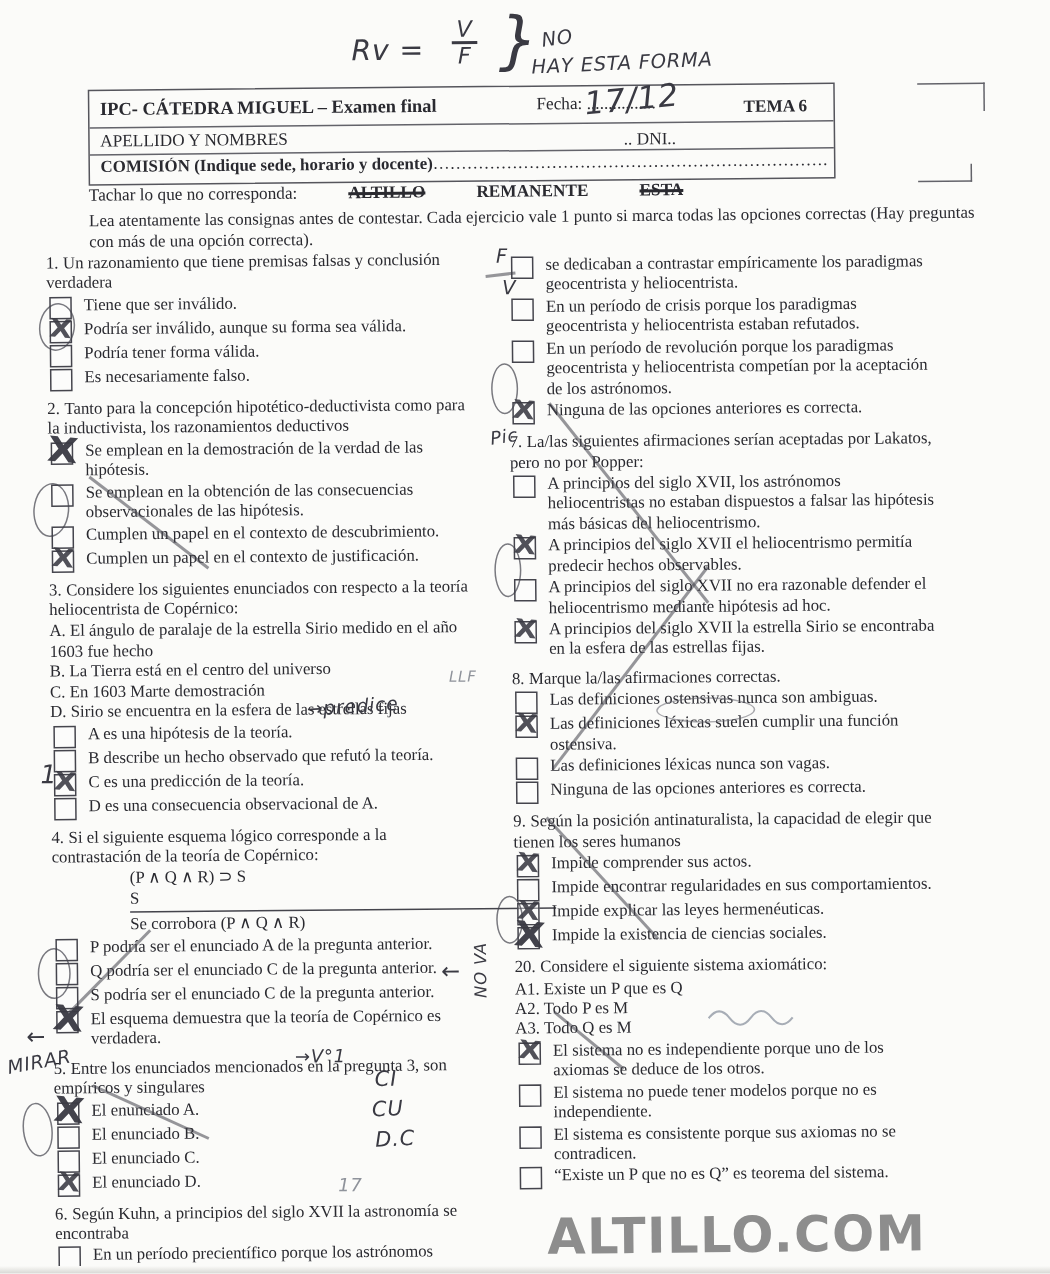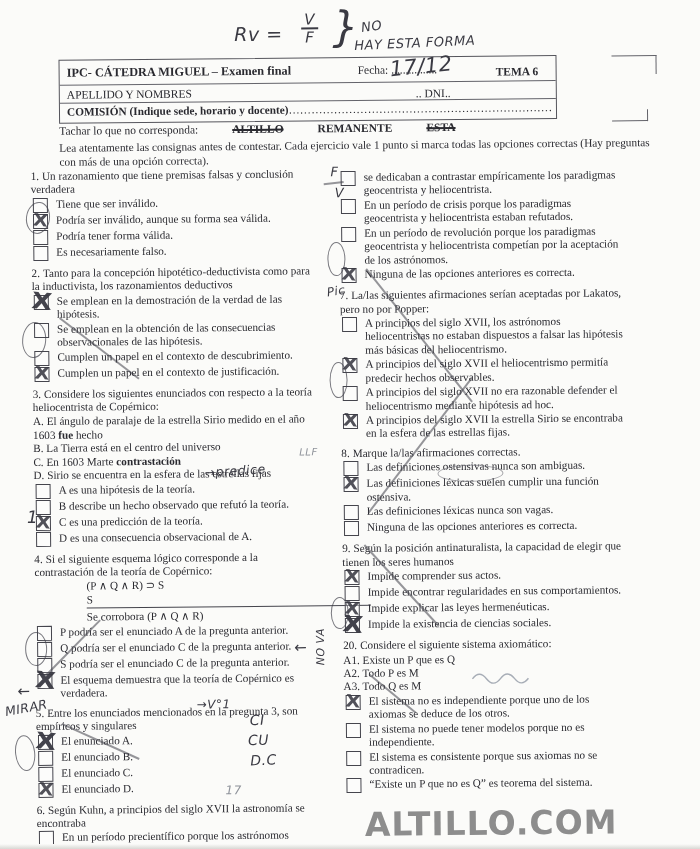--- a/index.html
+++ b/index.html
@@ -33,21 +33,21 @@
   #col-right{left:341px;top:171px;width:345px;}
   .question{margin-bottom:6px;}
   .q-head{margin-bottom:1px;}
   #col-left .q-head{width:282px;}
   #col-right .q-head{width:286px;}
   .q-num{margin-right:3px;}
   .q-pre{margin:1px 0;}
   #col-left .pre-line{width:284px;}
   .pre-line.schema{margin-left:52px;width:180px;}
   .pre-line.rule{border-bottom:1.2px solid #44444c;width:158px;padding-bottom:1px;margin-bottom:2px;}
-  .b{font-weight:bold;margin-top:36px;}
+  .b{font-weight:normal;margin-top:36px;}
   .opt{display:flex;align-items:flex-start;margin-bottom:1px;padding-left:2px;}
   .box{position:relative;flex:0 0 auto;width:13px;height:13px;border:1.2px solid #45454d;margin-right:8px;margin-top:0px;background:rgba(255,255,255,.4);}
   .mark{position:absolute;left:-2px;top:-5px;width:17px;text-align:center;
         font-family:"DejaVu Sans",sans-serif;font-weight:700;font-size:17px;color:var(--pen,#3a3a43);
         transform:rotate(6deg) scaleX(1.15);opacity:.88;pointer-events:none;}
   .mark.heavy{font-size:23px;top:-8px;font-weight:800;opacity:.95;}
   #col-left .opt-text{width:264px;}
   #col-right .opt-text{width:258px;}
 
   .watermark{margin:12px 0 0 20px;font-family:"DejaVu Sans",sans-serif;font-weight:bold;
@@ -154,21 +154,21 @@
   </div>
           </div>
   </div>
         <div class="question">
     <div class="q-head">
       <span class="q-num">3.</span><span class="q-text">Considere los siguientes enunciados con respecto a la teoría heliocentrista de Copérnico:</span>
     </div>
     <div class="q-pre">
             <div class="pre-line "><span>A. El ángulo de paralaje de la estrella Sirio medido en el año 1603 </span><span class="b">fue</span><span> hecho</span></div>
             <div class="pre-line "><span>B. La Tierra está en el centro del universo</span></div>
-            <div class="pre-line "><span>C. En 1603 Marte </span><span class="b">contrastación</span></div>
+            <div class="pre-line "><span>C. En 1603 Marte </span><span class="b">demostración</span></div>
             <div class="pre-line "><span>D. Sirio se encuentra en la esfera de las estrellas fijas</span></div>
           </div>
     <div class="q-opts">
             <div class="opt">
     <span class="box">
                 <span class="mark"></span>
               </span>
     <span class="opt-text">A es una hipótesis de la teoría.</span>
   </div>
             <div class="opt">

